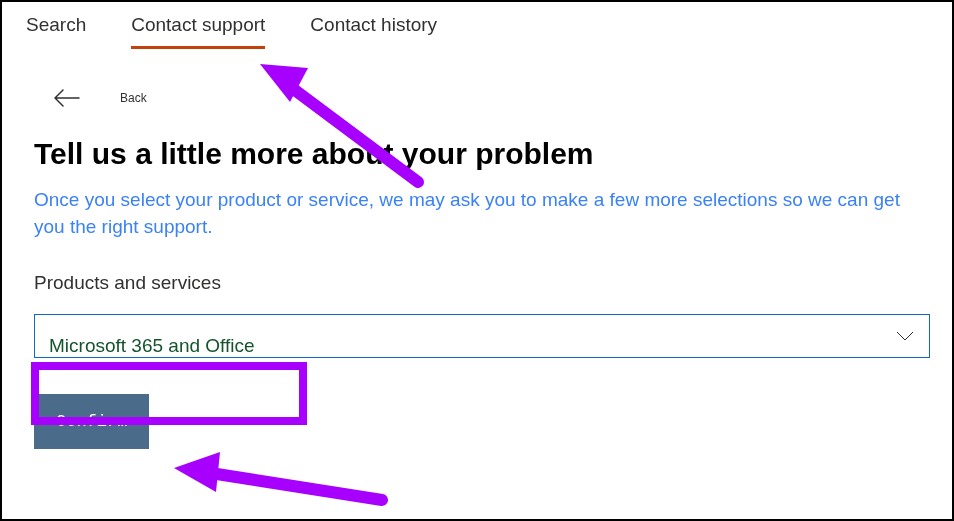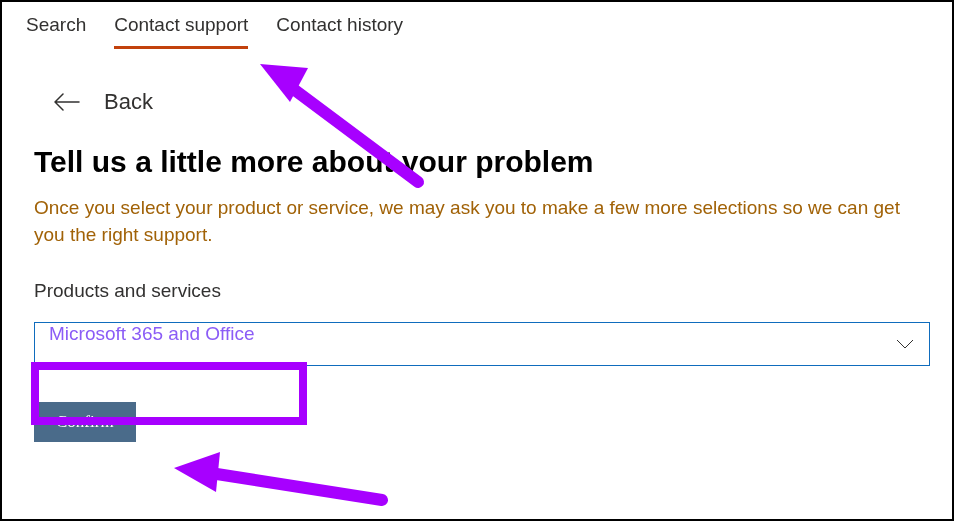--- a/index.html
+++ b/index.html
@@ -7,98 +7,98 @@
       font-family: "Segoe UI", -apple-system, sans-serif;
       background: #fff;
       width: 954px;
       height: 521px;
       border: 2px solid #000;
       position: relative;
       overflow: hidden;
     }
     .tabs {
       display: flex;
-      gap: 28px;
+      gap: 45px;
       padding: 12px 24px 0 24px;
       font-size: 19px;
       color: #323130;
     }
     .tab {
       padding-bottom: 10px;
       cursor: pointer;
       position: relative;
     }
     .tab.active {
       border-bottom: 3px solid #c2410c;
     }
     .back-row {
       display: flex;
       align-items: center;
-      gap: 24px;
+      gap: 40px;
       padding: 40px 0 0 52px;
-      font-size: 22px;
+      font-size: 12px;
       color: #323130;
     }
     .back-arrow {
       cursor: pointer;
       display: inline-flex;
     }
     .content {
       padding: 30px 32px 0 32px;
     }
     h1 {
       font-size: 30px;
       font-weight: 700;
       color: #000;
       margin-bottom: 16px;
     }
     .description {
       font-size: 19px;
-      color: #a16207;
+      color: #3b82f6;
       line-height: 1.4;
       margin-bottom: 32px;
       max-width: 890px;
     }
     .field-label {
       font-size: 19px;
       color: #323130;
       margin-bottom: 20px;
     }
     .select-wrap {
       position: relative;
       width: 896px;
     }
     .select-box {
       width: 100%;
       height: 44px;
       border: 1px solid #0f6cbd;
       background: #fff;
       font-size: 19px;
-      color: #8b5cf6;
+      color: #14532d;
       padding: 0 40px 0 14px;
       display: flex;
-      align-items: flex-start;
+      align-items: flex-end;
       cursor: pointer;
     }
     .chevron {
       position: absolute;
       right: 16px;
       top: 50%;
       transform: translateY(-50%);
       pointer-events: none;
     }
     .confirm-btn {
       margin-top: 36px;
       background: #4a6b8a;
       color: #fff;
       border: none;
       font-size: 17px;
-      padding: 10px 22px;
+      padding: 18px 22px;
       cursor: pointer;
-      font-family: Liberation Serif, serif;
+      font-family: Liberation Mono, monospace;
     }
     .hl-select {
       position: absolute;
       left: 29px;
       top: 360px;
       width: 276px;
       height: 63px;
       border: 8px solid #a700ff;
       pointer-events: none;
     }

